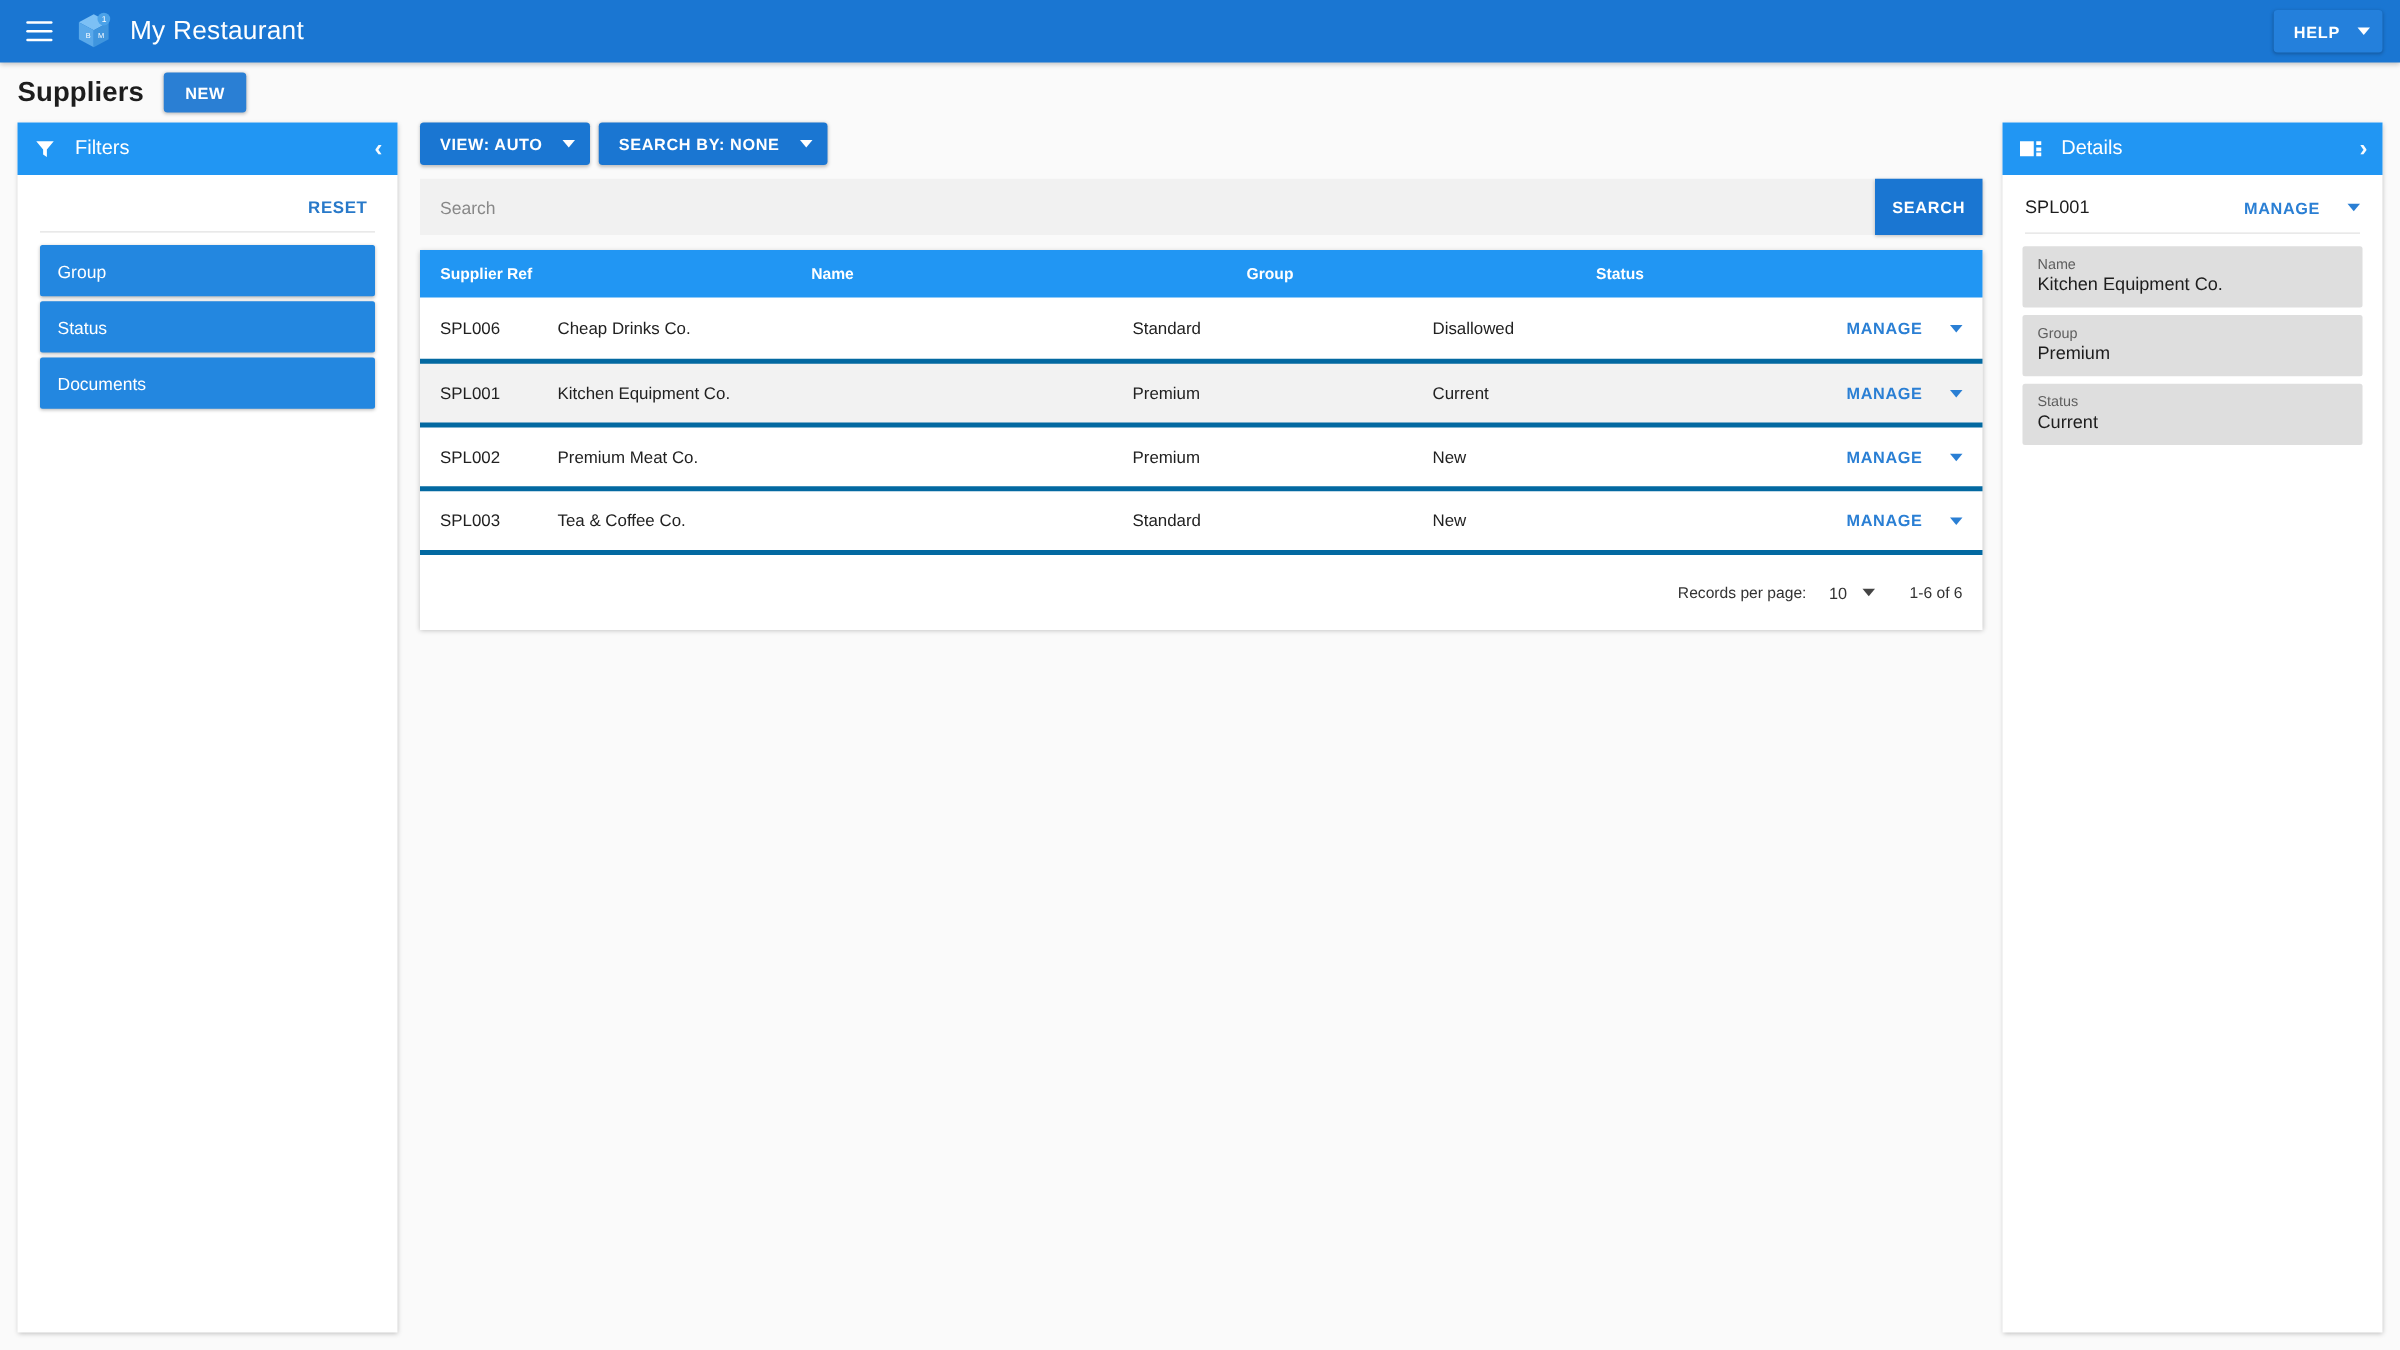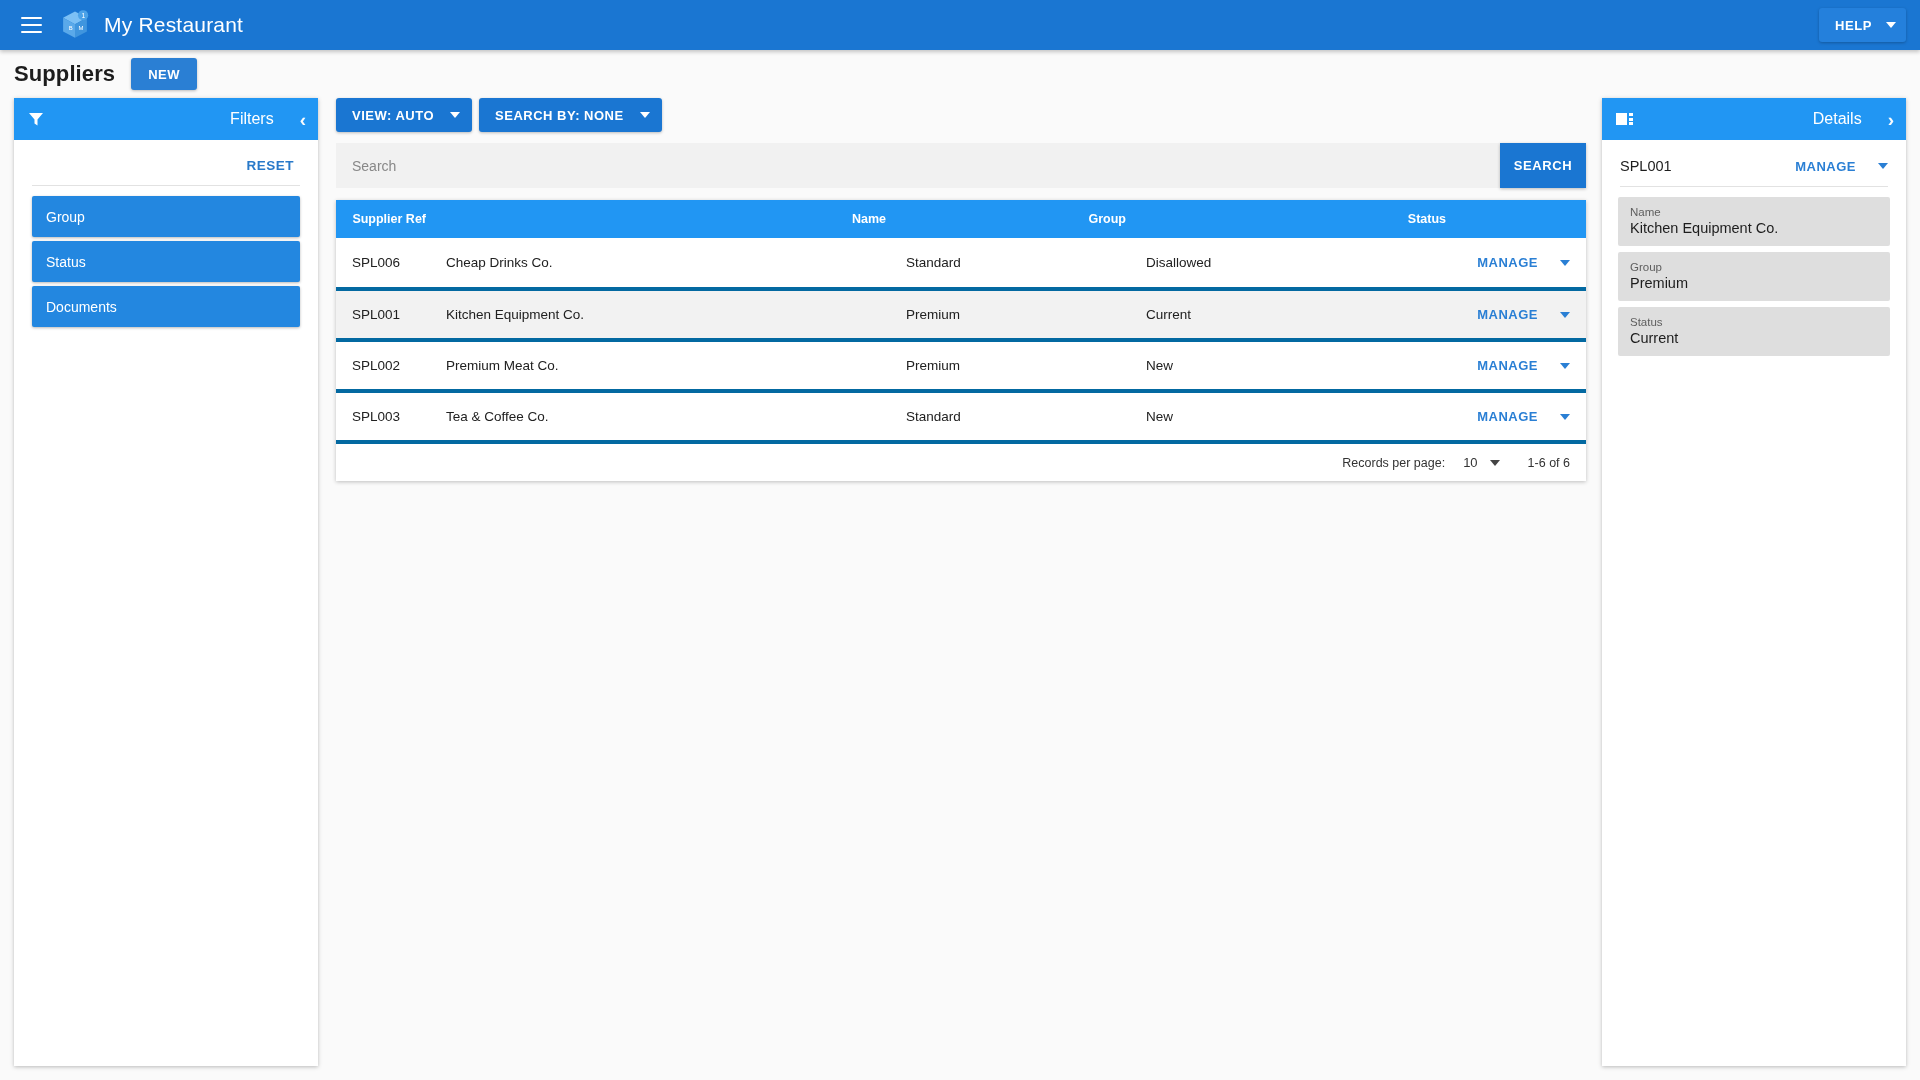--- a/index.html
+++ b/index.html
@@ -74,23 +74,22 @@
   .filters-panel {
     width: 304px; flex: 0 0 304px;
     background: #fff;
     box-shadow: 0 1px 4px rgba(0,0,0,.26);
     align-self: stretch;
     display: flex; flex-direction: column;
   }
   .panel-head {
     height: 42px; background: #2196f3;
     display: flex; align-items: center;
-    padding: 0 12px 0 14px; gap: 26px;
+    padding: 0 12px 0 14px; gap: 16px;
     color: #fff;
-    text-align: right;
   }
   .panel-head .ptitle { font-size: 16px; font-weight: 400; flex: 1; }
   .panel-chevron {
     font-size: 19px; line-height: 1; cursor: pointer;
     font-weight: 700; opacity: .97;
   }
   .filters-body { padding: 10px 18px 0 18px; }
   .reset-row { display: flex; justify-content: flex-end; padding: 8px 6px 12px 0; }
   .reset-link {
     color: #2879c9; font-size: 13.5px; font-weight: 700;
@@ -141,21 +140,21 @@
     font-family: "Liberation Sans", sans-serif;
   }
 
   .table-card {
     background: #fff;
     box-shadow: 0 1px 4px rgba(0,0,0,.24);
   }
   table { width: 100%; border-collapse: collapse; }
   thead th {
     background: #2196f3; color: #fff;
-    font-size: 12.5px; font-weight: 700; text-align: right;
+    font-size: 12.5px; font-weight: 700; text-align: center;
     height: 38px; padding: 0 10px; margin-left: 36px;
   }
   thead th:first-child { padding-left: 16px; }
   tbody td {
     font-size: 13.5px; color: #212121;
     height: 51px; padding: 0 10px;
     border-bottom: 4px solid #0369a1;
   }
   tbody td:first-child { padding-left: 16px; }
   tbody tr.selected td { background: #f2f2f2; }
@@ -167,21 +166,21 @@
   .manage-cell { text-align: right; padding-right: 16px !important; }
   .manage-wrap { display: flex; align-items: center; justify-content: flex-end; gap: 22px; }
   .manage-link {
     color: #2a7fd4; font-size: 13px; font-weight: 700;
     letter-spacing: .5px; cursor: pointer;
   }
   .manage-caret { color: #2a7fd4; cursor: pointer; }
 
   .pager {
     display: flex; align-items: center; justify-content: flex-end;
-    gap: 0; height: 37px; padding-right: 16px;
+    gap: 0; height: 60px; padding-right: 16px;
     font-size: 12.5px; color: #333;
   }
   .pager .lbl { margin-right: 18px; }
   .pager .rpp { font-size: 13px; margin-right: 12px; cursor: pointer; }
   .pager .pcaret { color: #444; margin-right: 28px; cursor: pointer; }
   .pager .range { font-size: 12.5px; }
 
   
   .details-panel {
     width: 304px; flex: 0 0 304px;

